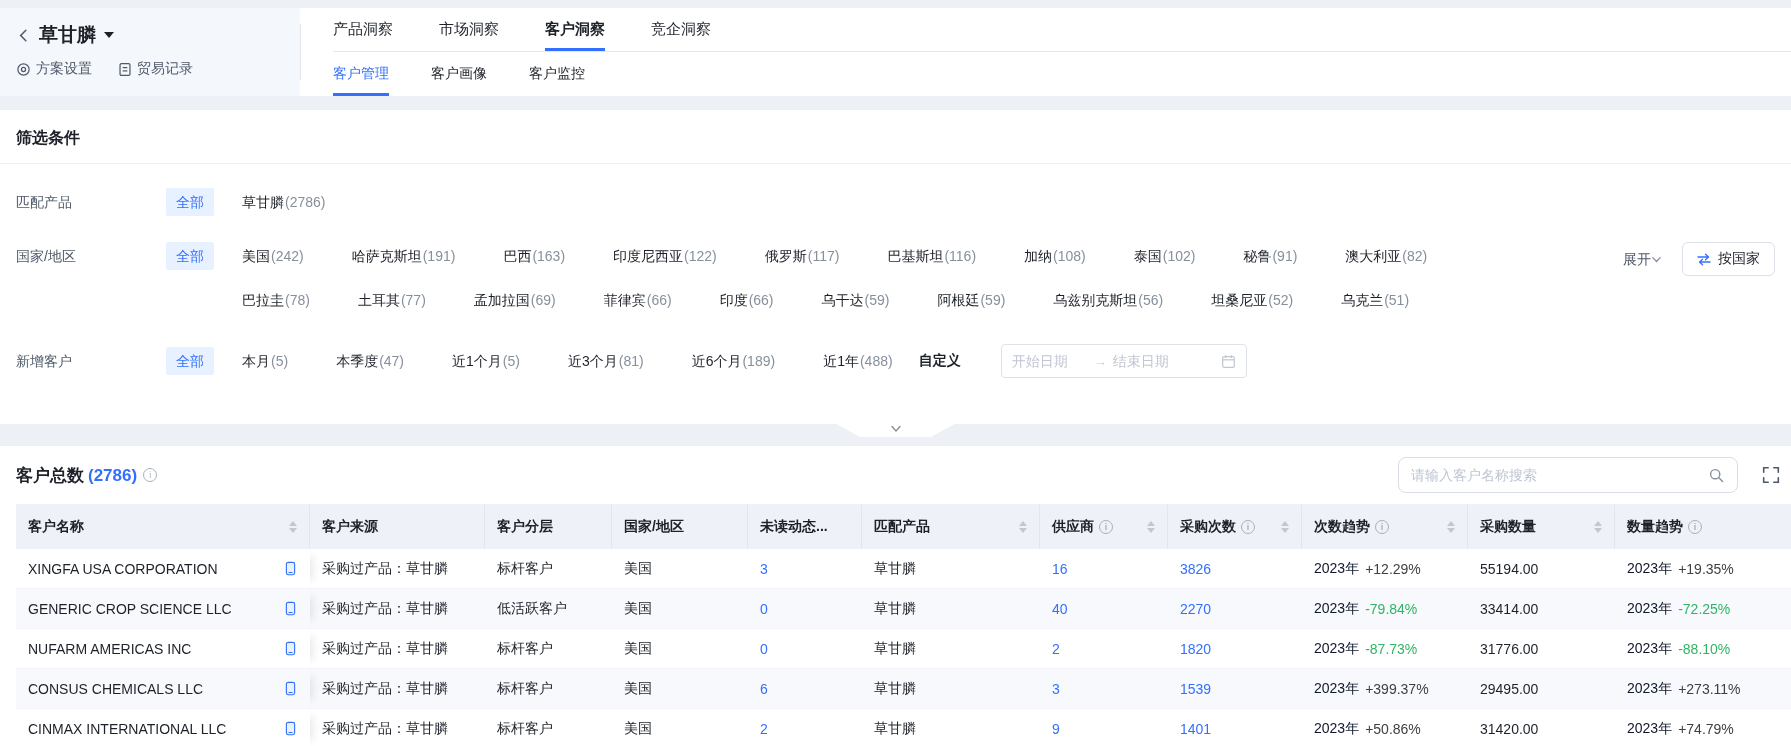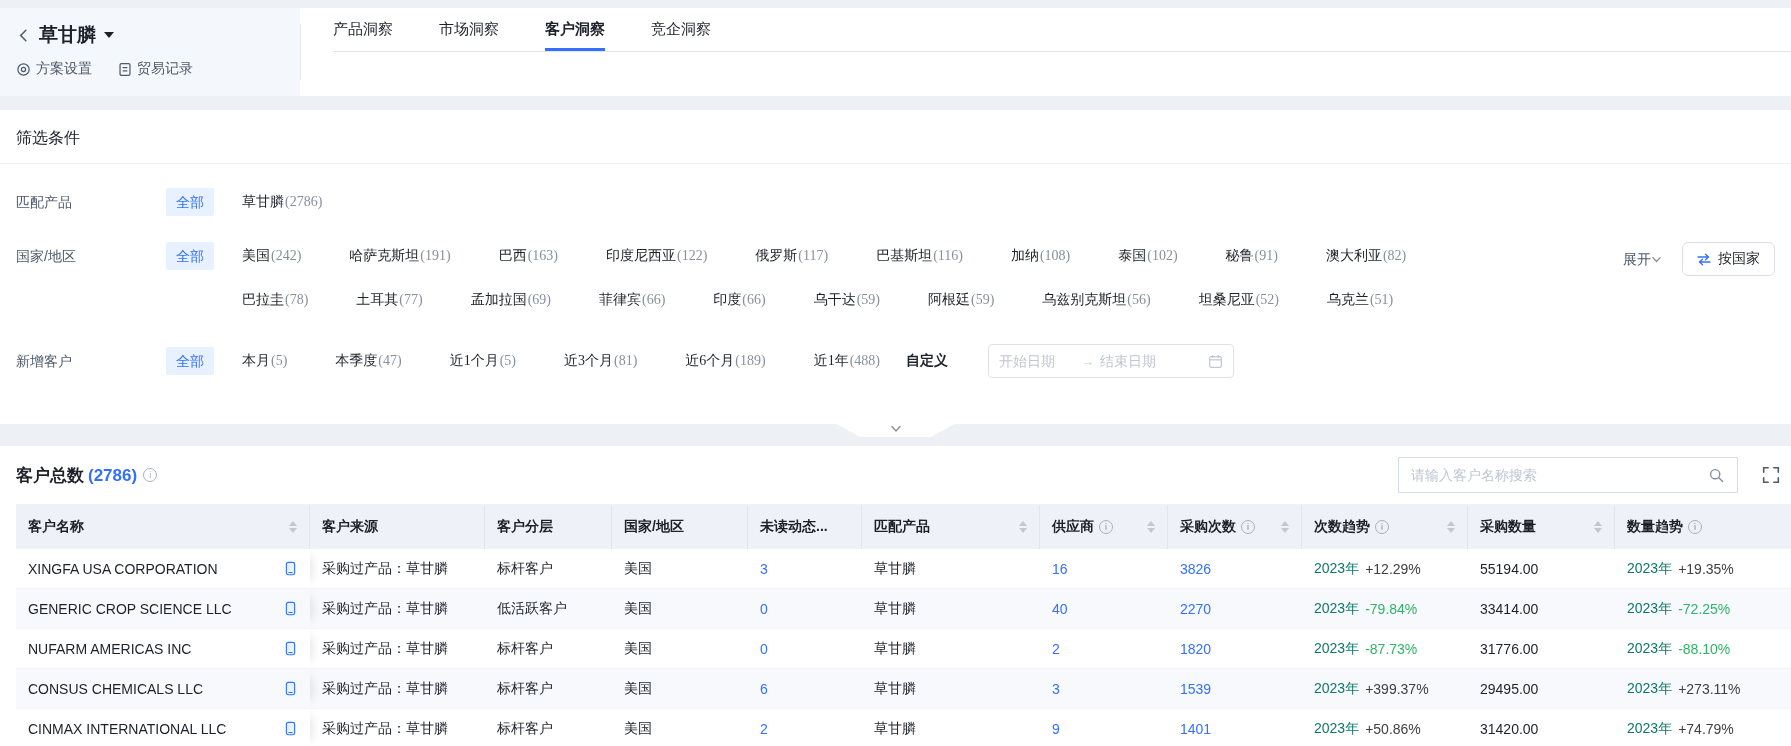--- a/index.html
+++ b/index.html
@@ -21,29 +21,29 @@
   .topbar-right{flex:1;padding-left:32px;display:flex;flex-direction:column;}
   .main-tabs{display:flex;gap:46px;height:44px;align-items:stretch;border-bottom:1px solid #e5e6eb;font-size:15px;}
   .main-tab{display:flex;align-items:center;border-bottom:3px solid transparent;padding-top:3px;cursor:pointer;white-space:nowrap;}
   .main-tab.active{font-weight:bold;border-bottom-color:#3370ff;}
   .sub-tabs{display:flex;gap:42px;flex:1;align-items:stretch;font-size:14px;}
   .sub-tab{display:flex;align-items:center;border-bottom:3px solid transparent;padding-top:3px;cursor:pointer;white-space:nowrap;}
   .sub-tab.active{color:#3370ff;border-bottom-color:#3370ff;}
 
   
   .filter-card{position:relative;margin-top:14px;background:#fff;padding-bottom:46px;}
-  .filter-title{font-size:16px;font-weight:normal;padding:18px 16px 14px 16px;}
+  .filter-title{font-size:16px;font-weight:bold;padding:18px 16px 14px 16px;}
   .filter-divider{height:1px;background:#f0f1f5;}
   .filter-row{display:flex;align-items:flex-start;padding:0 16px;font-size:14px;}
   .row-product{margin-top:24px;}
   .row-country{margin-top:26px;}
   .row-newcust{margin-top:30px;align-items:center;}
   .filter-label{width:150px;color:#4e5969;flex-shrink:0;line-height:28px;}
   .chip{background:#e8f1ff;color:#3370ff;padding:0 10px;line-height:28px;height:28px;border-radius:2px;margin-right:28px;cursor:pointer;flex-shrink:0;}
-  .fitems{display:flex;column-gap:48px;flex-wrap:nowrap;font-family:Liberation Serif, serif;}
+  .fitems{display:flex;column-gap:48px;flex-wrap:nowrap;}
   .fitem{line-height:28px;white-space:nowrap;cursor:pointer;}
   .fcount{color:#86909c;margin-left:1px;}
   .country-lines{display:flex;flex-direction:column;gap:16px;flex:1;}
   .country-controls{display:flex;align-items:center;gap:20px;margin-left:auto;flex-shrink:0;}
   .expand-link{display:flex;align-items:center;gap:0;color:#4e5969;cursor:pointer;line-height:28px;white-space:nowrap;}
   .by-country-btn{border:1px solid #dde0e8;border-radius:6px;height:34px;display:flex;align-items:center;gap:7px;padding:0 14px;font-size:14px;color:#1d2129;background:#fff;cursor:pointer;white-space:nowrap;}
   .custom-link{font-weight:600;margin-left:26px;cursor:pointer;white-space:nowrap;}
   .date-range{width:246px;height:34px;border:1px solid #dfe2e9;border-radius:4px;display:flex;align-items:center;padding:0 10px;gap:6px;margin-left:40px;background:#fff;}
   .date-range input{border:0;outline:0;width:76px;font-size:14px;color:#14532d;background:transparent;}
   .date-range input::placeholder{color:#c0c6d2;}
@@ -52,21 +52,21 @@
   .collapse-tab{position:absolute;left:50%;bottom:-13px;transform:translateX(-50%);width:118px;height:13px;background:#fff;
     clip-path:polygon(0 0,100% 0,80% 100%,20% 100%);display:flex;align-items:flex-start;justify-content:center;cursor:pointer;}
 
   
   .table-card{margin-top:22px;background:#fff;height:320px;padding-left:16px;overflow:hidden;}
   .table-head-row{display:flex;align-items:center;height:58px;padding-right:11px;}
   .table-title{font-size:17px;font-weight:bold;}
   .table-title .total{color:#3370ff;margin-left:4px;}
   .info-icon{width:14px;height:14px;border:1px solid #a9b0bc;border-radius:50%;color:#a9b0bc;font-size:9px;display:inline-flex;align-items:center;justify-content:center;font-style:normal;line-height:1;flex-shrink:0;}
   .title-info{margin-left:6px;}
-  .search-box{margin-left:auto;width:340px;height:36px;border:1px solid #d9dde6;border-radius:0;display:flex;align-items:center;padding:0 12px;background:#fff;}
+  .search-box{margin-left:auto;width:340px;height:36px;border:1px solid #d9dde6;border-radius:8px;display:flex;align-items:center;padding:0 12px;background:#fff;}
   .search-box input{flex:1;border:0;outline:0;font-size:14px;color:#1d2129;}
   .search-box input::placeholder{color:#bfc6d2;}
   .expand-icon{margin-left:24px;cursor:pointer;}
 
   .ctable{width:1800px;border-top:1px solid #f0f1f5;}
   .thead{display:flex;background:#eef1f8;height:44px;}
   .th{display:flex;align-items:center;padding:0 12px;border-right:1px solid #e1e5ee;font-weight:600;font-size:14px;white-space:nowrap;cursor:pointer;}
   .th .info-icon{margin-left:5px;}
   .sort{display:inline-flex;flex-direction:column;gap:2px;margin-left:auto;padding-left:8px;}
   .sa-up{width:0;height:0;border-left:4px solid transparent;border-right:4px solid transparent;border-bottom:5px solid #c2c7d0;}
@@ -82,21 +82,21 @@
   .col-purchases{width:134px;}
   .col-count-trend{width:166px;}
   .col-quantity{width:147px;}
   .col-qty-trend{width:201px;}
 
   .tr{display:flex;height:40px;align-items:stretch;border-bottom:1px solid #f2f4f8;}
   .tbody > div:nth-of-type(even){background:#f7f9fd;}
   .td{padding:0 12px;font-size:14px;display:flex;align-items:center;white-space:nowrap;overflow:hidden;}
   .td.col-name{justify-content:space-between;box-shadow:10px 0 10px -8px rgba(31,35,41,.12);}
   .phone{cursor:pointer;flex-shrink:0;margin-left:8px;}
-  .tyear{color:#0f766e;}
+  .tyear{color:#0f172a;}
   .tval{margin-left:6px;}
   .tval.up{color:#404040;}
   .tval.down{color:#30b465;}
 </style>
 </head>
 <body>
 
 <header class="topbar">
   <div class="topbar-left">
     <div class="title-row">
@@ -132,20 +132,26 @@
   </div>
   <div class="vdiv"></div>
   <div class="topbar-right">
     <nav class="main-tabs">
 
     <span class="main-tab">产品洞察</span>
         <span class="main-tab">市场洞察</span>
         <span class="main-tab active">客户洞察</span>
         <span class="main-tab">竞企洞察</span>
       </nav>
+    <nav class="sub-tabs">
+
+    <span class="sub-tab active">客户管理</span>
+        <span class="sub-tab">客户画像</span>
+        <span class="sub-tab">客户监控</span>
+      </nav>
   </div>
 </header>
 
 <section class="filter-card">
   <div class="filter-title">筛选条件</div>
   <div class="filter-divider"></div>
 
   <div class="filter-row row-product">
     <div class="filter-label">匹配产品</div>
     <span class="chip">全部</span>

